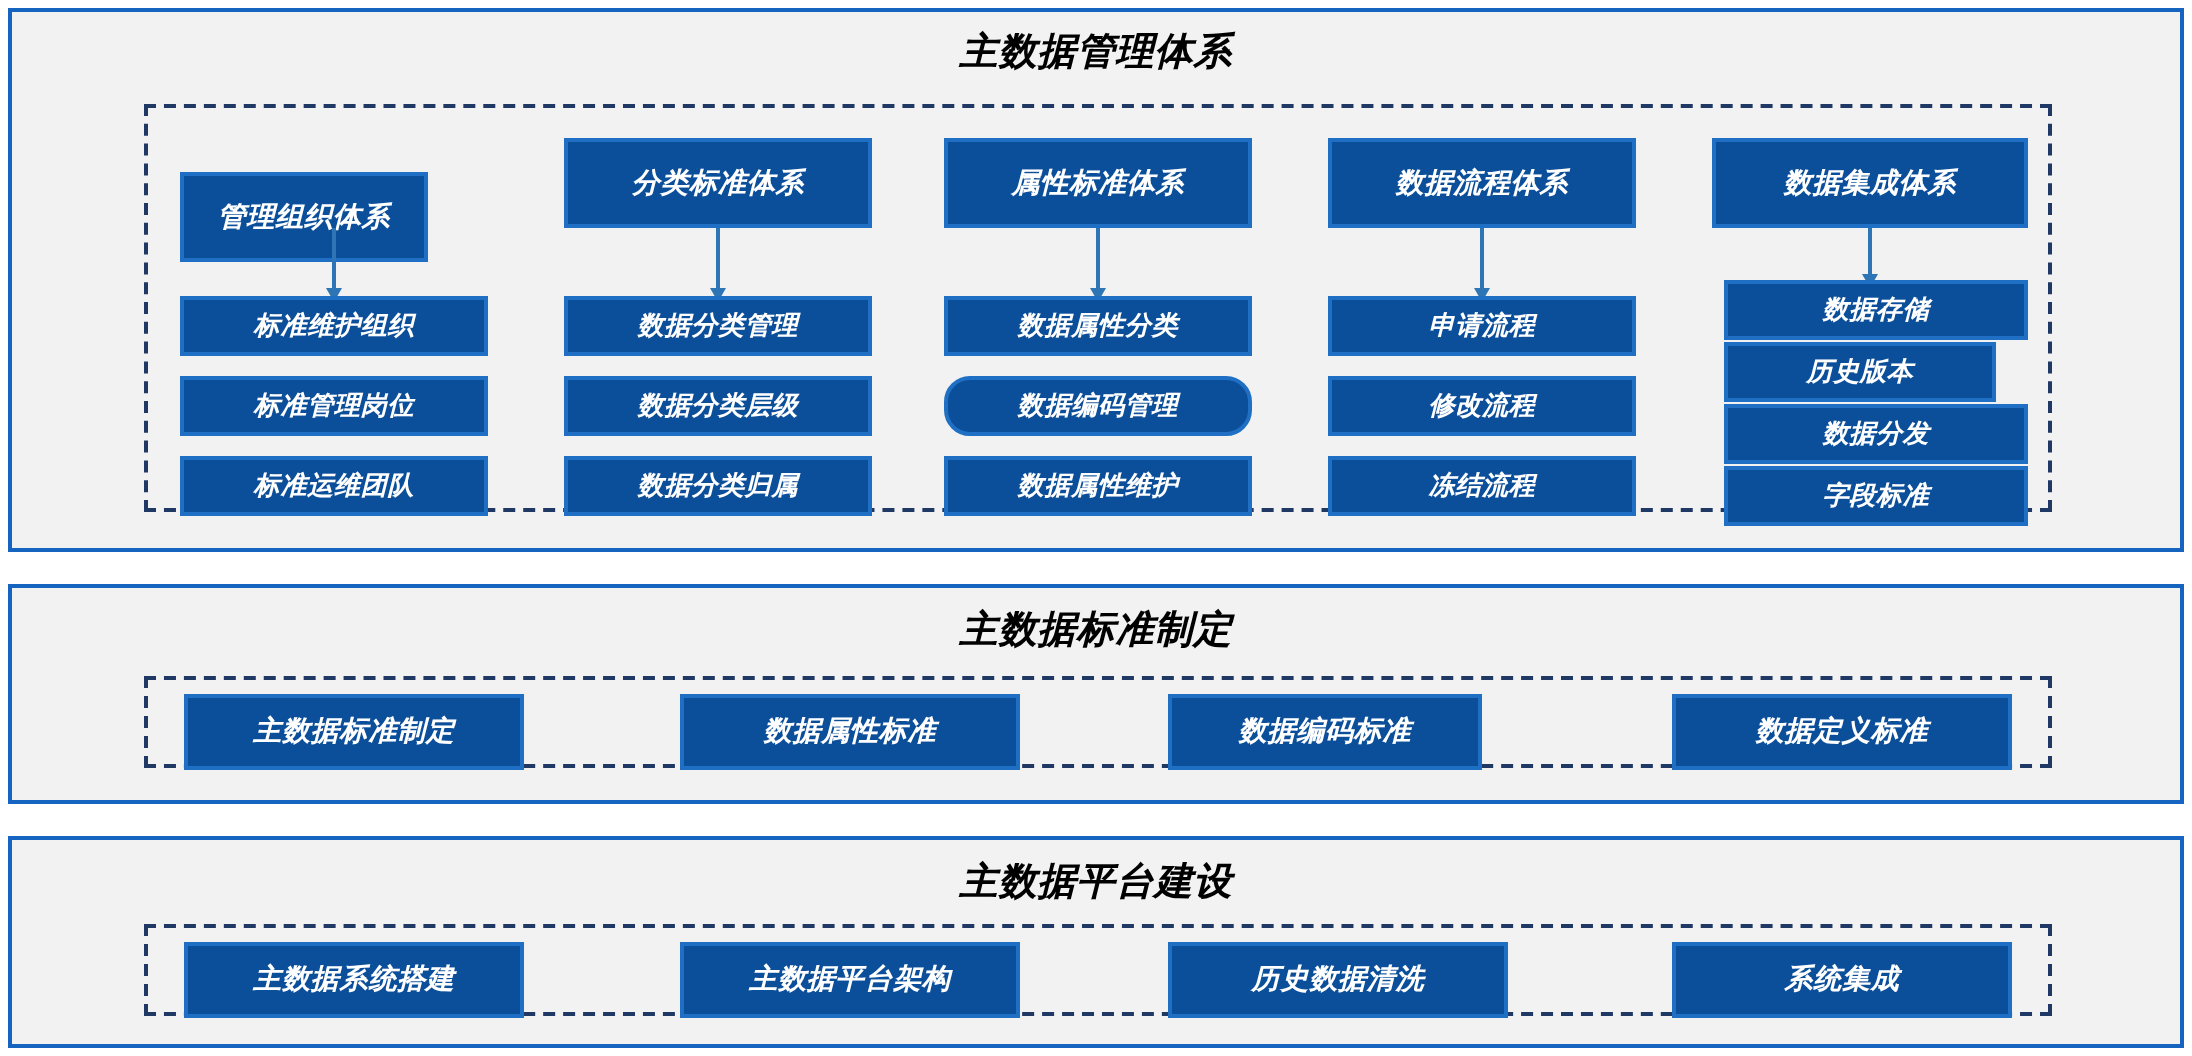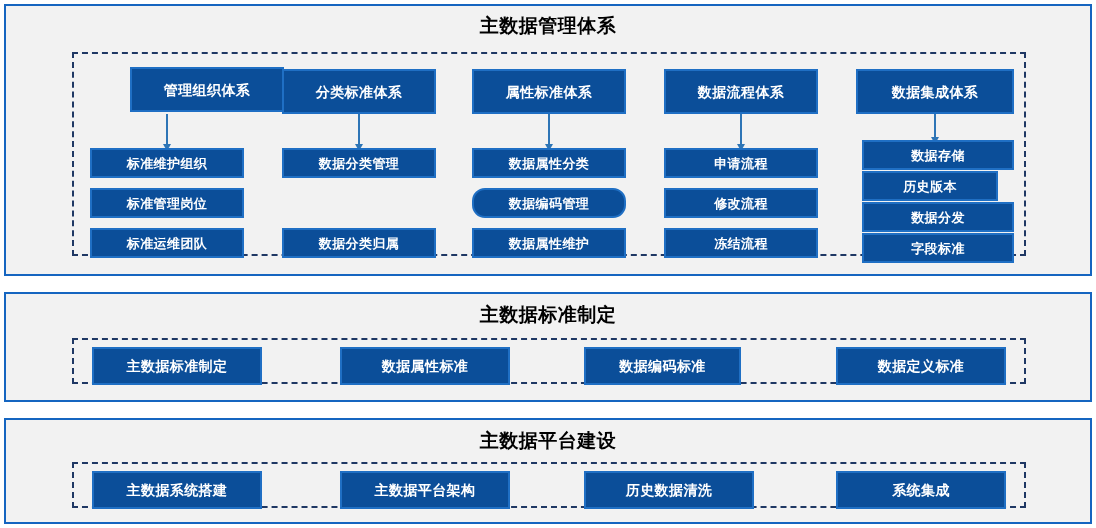--- a/index.html
+++ b/index.html
@@ -17,20 +17,21 @@
     background: #ffffff;
   }
 
   
   .panel {
     position: absolute;
     left: 4px;
     width: 1088px;
     background: #F2F2F2;
     border: 2px solid #1565C0;
+    font-style: italic;
   }
   #panel-system   { top: 4px;   height: 272px; }
   #panel-standard { top: 292px; height: 110px; }
   #panel-platform { top: 418px; height: 106px; }
 
   .panel-title {
     text-align: center;
     font-size: 19px;
     font-weight: bold;
     color: #000000;
@@ -87,29 +88,30 @@
 </head>
 <body>
 
 <div class="page">
 
   <div class="panel" id="panel-system">
     <div class="panel-title">主数据管理体系</div>
 
     <div class="dashed-frame" id="frame-system"></div>
 
-    <div class="bx bx-head" style="left:84px;  top:61px;  width:154px; height:45px;margin-left:40px;">管理组织体系</div>
+    <div class="bx bx-head" style="left:84px;  top:80px;  width:124px; height:45px;">管理组织体系</div>
     <div class="conn" style="left:160px; top:108px; height:31px;"></div>
     <div class="bx bx-sub" style="left:84px;  top:142px; width:154px; height:30px;">标准维护组织</div>
     <div class="bx bx-sub" style="left:84px;  top:182px; width:154px; height:30px;">标准管理岗位</div>
     <div class="bx bx-sub" style="left:84px;  top:222px; width:154px; height:30px;">标准运维团队</div>
 
     <div class="bx bx-head" style="left:276px; top:63px;  width:154px; height:45px;">分类标准体系</div>
     <div class="conn" style="left:352px; top:108px; height:31px;"></div>
     <div class="bx bx-sub" style="left:276px; top:142px; width:154px; height:30px;">数据分类管理</div>
+    <div class="bx bx-sub" style="left:276px; top:182px; width:154px; height:30px;">数据分类层级</div>
     <div class="bx bx-sub" style="left:276px; top:222px; width:154px; height:30px;">数据分类归属</div>
 
     <div class="bx bx-head" style="left:466px; top:63px;  width:154px; height:45px;">属性标准体系</div>
     <div class="conn" style="left:542px; top:108px; height:31px;"></div>
     <div class="bx bx-sub" style="left:466px; top:142px; width:154px; height:30px;">数据属性分类</div>
     <div class="bx bx-sub" style="left:466px; top:182px; width:154px; height:30px;border-radius:13px;">数据编码管理</div>
     <div class="bx bx-sub" style="left:466px; top:222px; width:154px; height:30px;">数据属性维护</div>
 
     <div class="bx bx-head" style="left:658px; top:63px;  width:154px; height:45px;">数据流程体系</div>
     <div class="conn" style="left:734px; top:108px; height:31px;"></div>

